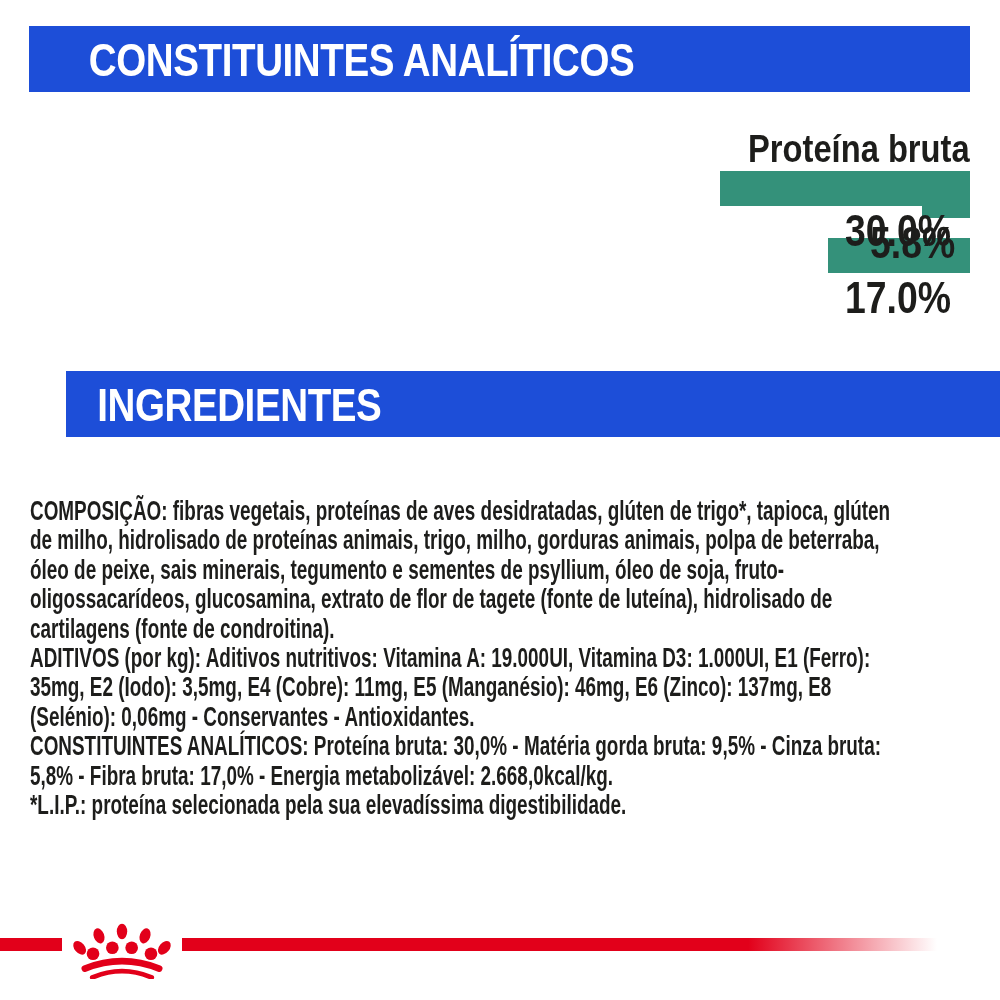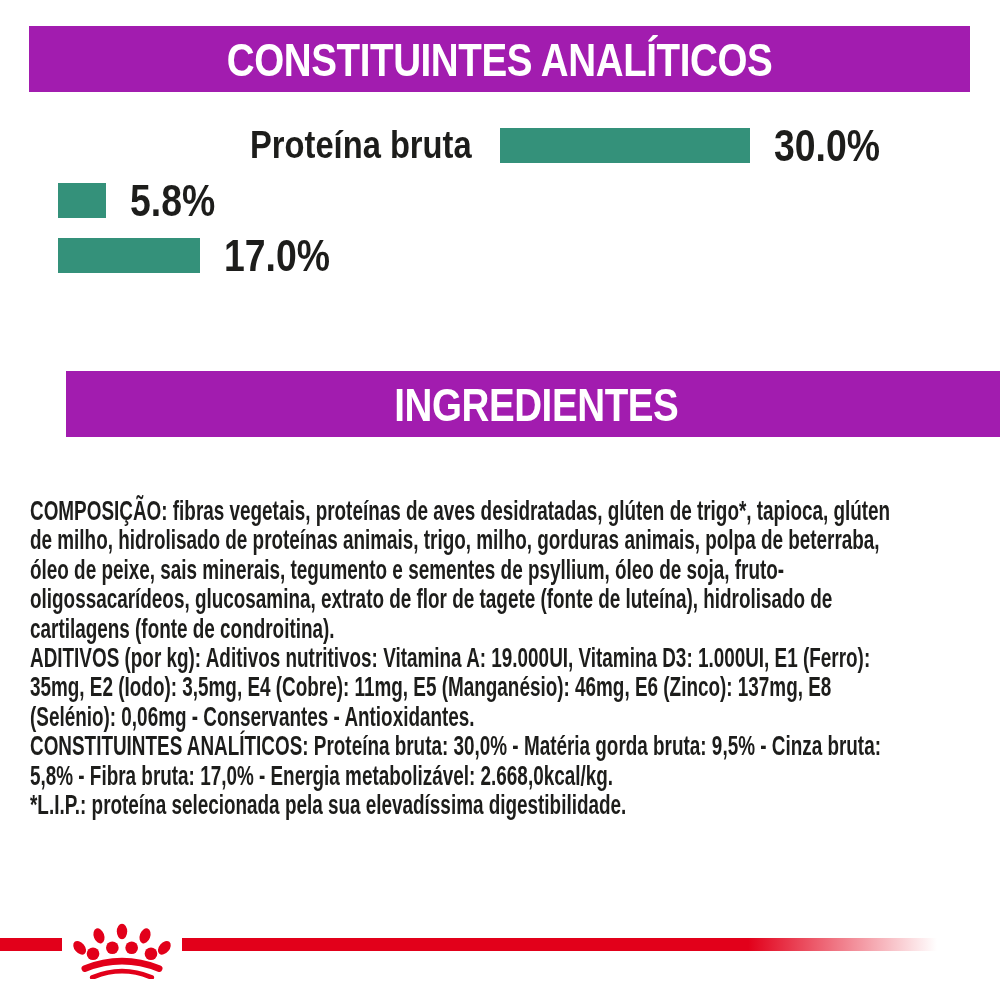--- a/index.html
+++ b/index.html
@@ -16,24 +16,23 @@
     font-family: "Liberation Sans", sans-serif;
     color: #1d1d1b;
   }
 
   
   .band {
     position: absolute;
     left: 29px;
     width: 941px;
     height: 66px;
-    background: #a21caf;
+    background: #1d4ed8;
     display: flex;
     align-items: center;
-    justify-content: center;
   }
   .band.analytical { top: 26px; }
   .band.ingredients { top: 371px; margin-left: 37px; }
   .band-title {
     color: #ffffff;
     font-weight: 700;
     font-size: 47px;
     letter-spacing: -0.5px;
     white-space: nowrap;
     transform: scaleX(0.82);
@@ -42,23 +41,24 @@
 
   
   .chart {
     position: absolute;
     left: 30px;
     top: 128px;
     width: 940px;
   }
   .crow {
     display: flex;
-    align-items: center;
+    align-items: flex-end;
     height: 35px;
     margin-bottom: 20px;
+    flex-direction: column;
   }
   .clabel {
     width: 442px;
     display: flex;
     justify-content: flex-end;
     align-items: center;
   }
   .clabel span {
     font-weight: 700;
     font-size: 38px;

